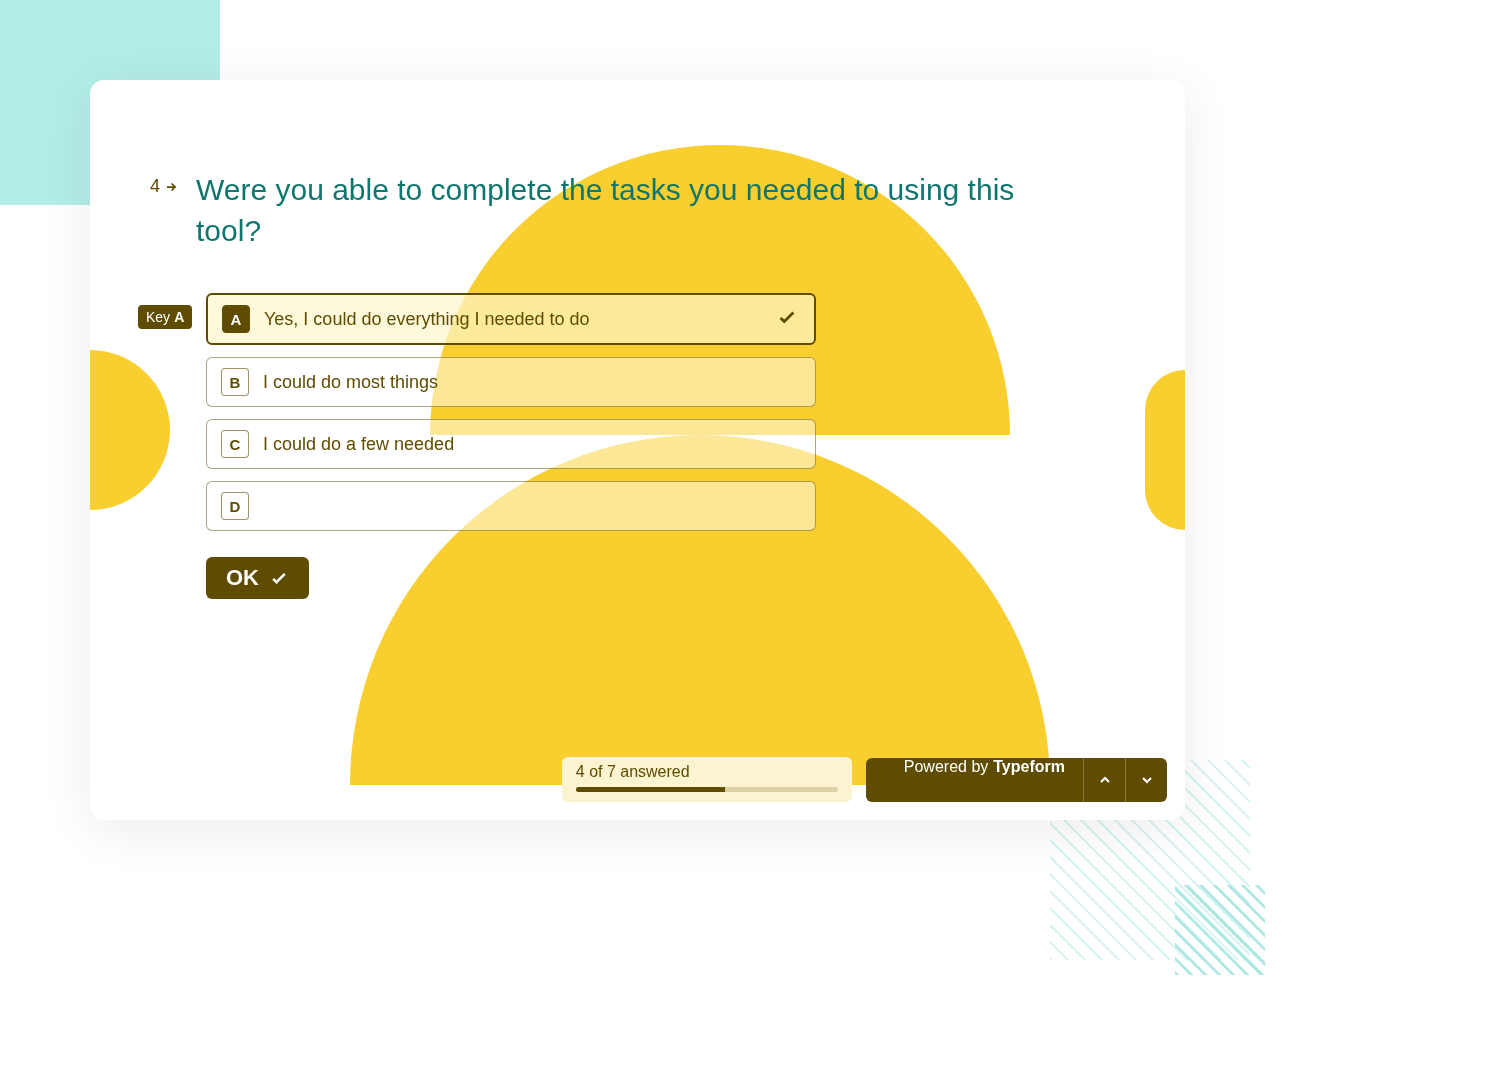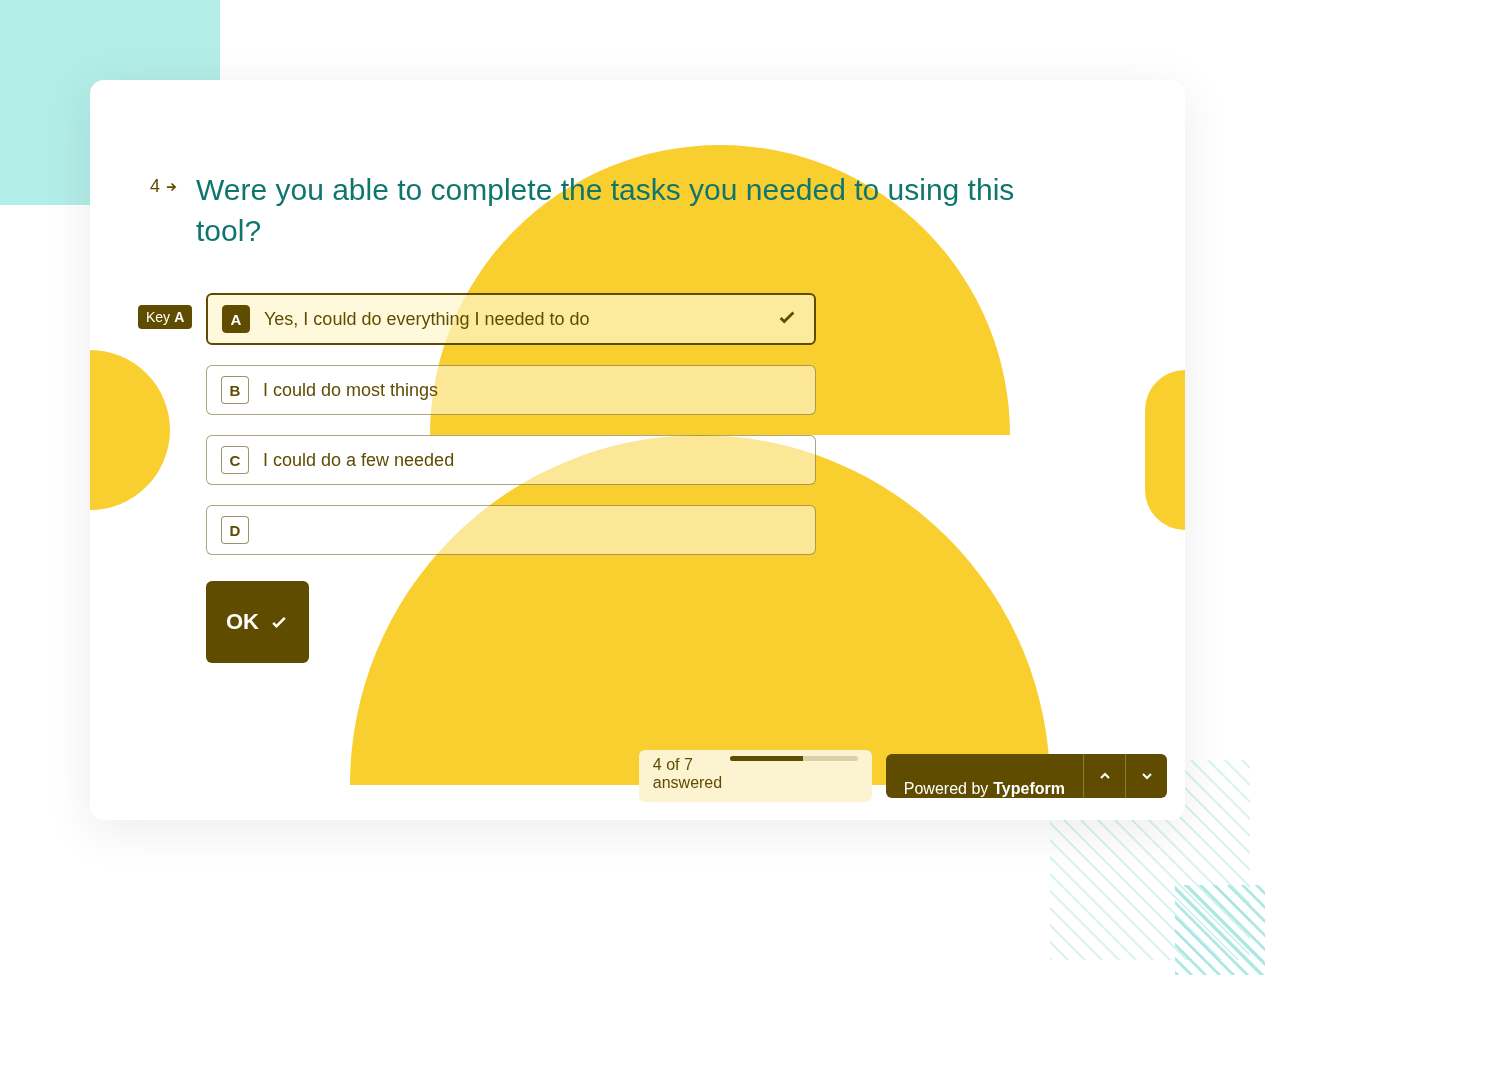--- a/index.html
+++ b/index.html
@@ -76,21 +76,21 @@
       background: #f9cf2f;
       border-radius: 80px 0 0 80px;
       top: 290px; right: 0;
       z-index: 0;
     }
     .content { position: relative; z-index: 5; padding: 90px 100px 0 60px; }
     .question-row { display: flex; align-items: flex-start; gap: 18px; }
     .qnum { display: flex; align-items: center; gap: 4px; color: #5f4c00; font-size: 18px; margin-top: 6px; }
     .qnum svg { width: 14px; height: 14px; }
     .question-text { font-size: 30px; color: #0f766e; line-height: 1.35; max-width: 900px; }
-    .options { margin-top: 42px; margin-left: 56px; display: flex; flex-direction: column; gap: 20px; position: relative; }
+    .options { margin-top: 42px; margin-left: 56px; display: flex; flex-direction: column; gap: 12px; position: relative; }
     .key-hint {
       position: absolute;
       top: 12px; left: -68px;
       background: #5f4c00; color: #fff;
       font-size: 14px;
       padding: 4px 8px;
       border-radius: 4px;
       display: flex; align-items: center; gap: 4px;
     }
     .key-hint b { font-weight: 700; }
@@ -116,44 +116,44 @@
     }
     .option.selected .key { background: #5f4c00; color: #fff; border-color: #5f4c00; }
     .option .label { font-size: 18px; color: #5f4c00; }
     .option .check { position: absolute; right: 16px; color: #5f4c00; }
     .option .check svg { width: 22px; height: 22px; }
     .ok-button {
       margin-top: 26px; margin-left: 56px;
       display: inline-flex; align-items: center; gap: 10px;
       background: #5f4c00; color: #fff;
       border: none; border-radius: 6px;
-      padding: 28px 20px;
+      padding: 8px 20px;
       font-size: 22px; font-weight: 700;
       cursor: pointer;
     }
     .ok-button svg { width: 20px; height: 20px; }
     .footer {
       position: absolute; bottom: 18px; right: 18px;
       display: flex; align-items: center; gap: 14px;
     }
     .progress-wrap {
       background: #fcf3d0; border-radius: 6px;
       padding: 6px 14px 10px 14px;
-      width: 233px;
-      display: flex; flex-direction: row; gap: 6px;
+      width: 290px;
+      display: flex; flex-direction: column; gap: 6px;
     }
     .progress-label { font-size: 16px; color: #5f4c00; }
     .progress-bar { width: 100%; height: 5px; background: rgba(95,76,0,0.2); border-radius: 3px; overflow: hidden; }
     .progress-fill { height: 100%; background: #5f4c00; }
     .powered {
       display: flex; align-items: stretch;
       background: #5f4c00; border-radius: 6px; overflow: hidden;
       height: 44px;
     }
-    .powered-text { color: #fff; font-size: 16px; padding: 0 18px; display: flex; align-items: flex-end; gap: 5px; }
+    .powered-text { color: #fff; font-size: 16px; padding: 0 18px; display: flex; align-items: flex-start; gap: 5px; margin-left: 20px; }
     .powered-text b { font-weight: 700; }
     .nav-btn { width: 42px; display: flex; align-items: center; justify-content: center; border-left: 1px solid rgba(255,255,255,0.25); cursor: pointer; }
     .nav-btn svg { width: 16px; height: 16px; stroke: #fff; }
   </style>
 </head>
 <body>
 
 <div class="bg-teal"></div>
 <div class="bg-hatch"></div>
 <div class="bg-hatch-2"></div>

